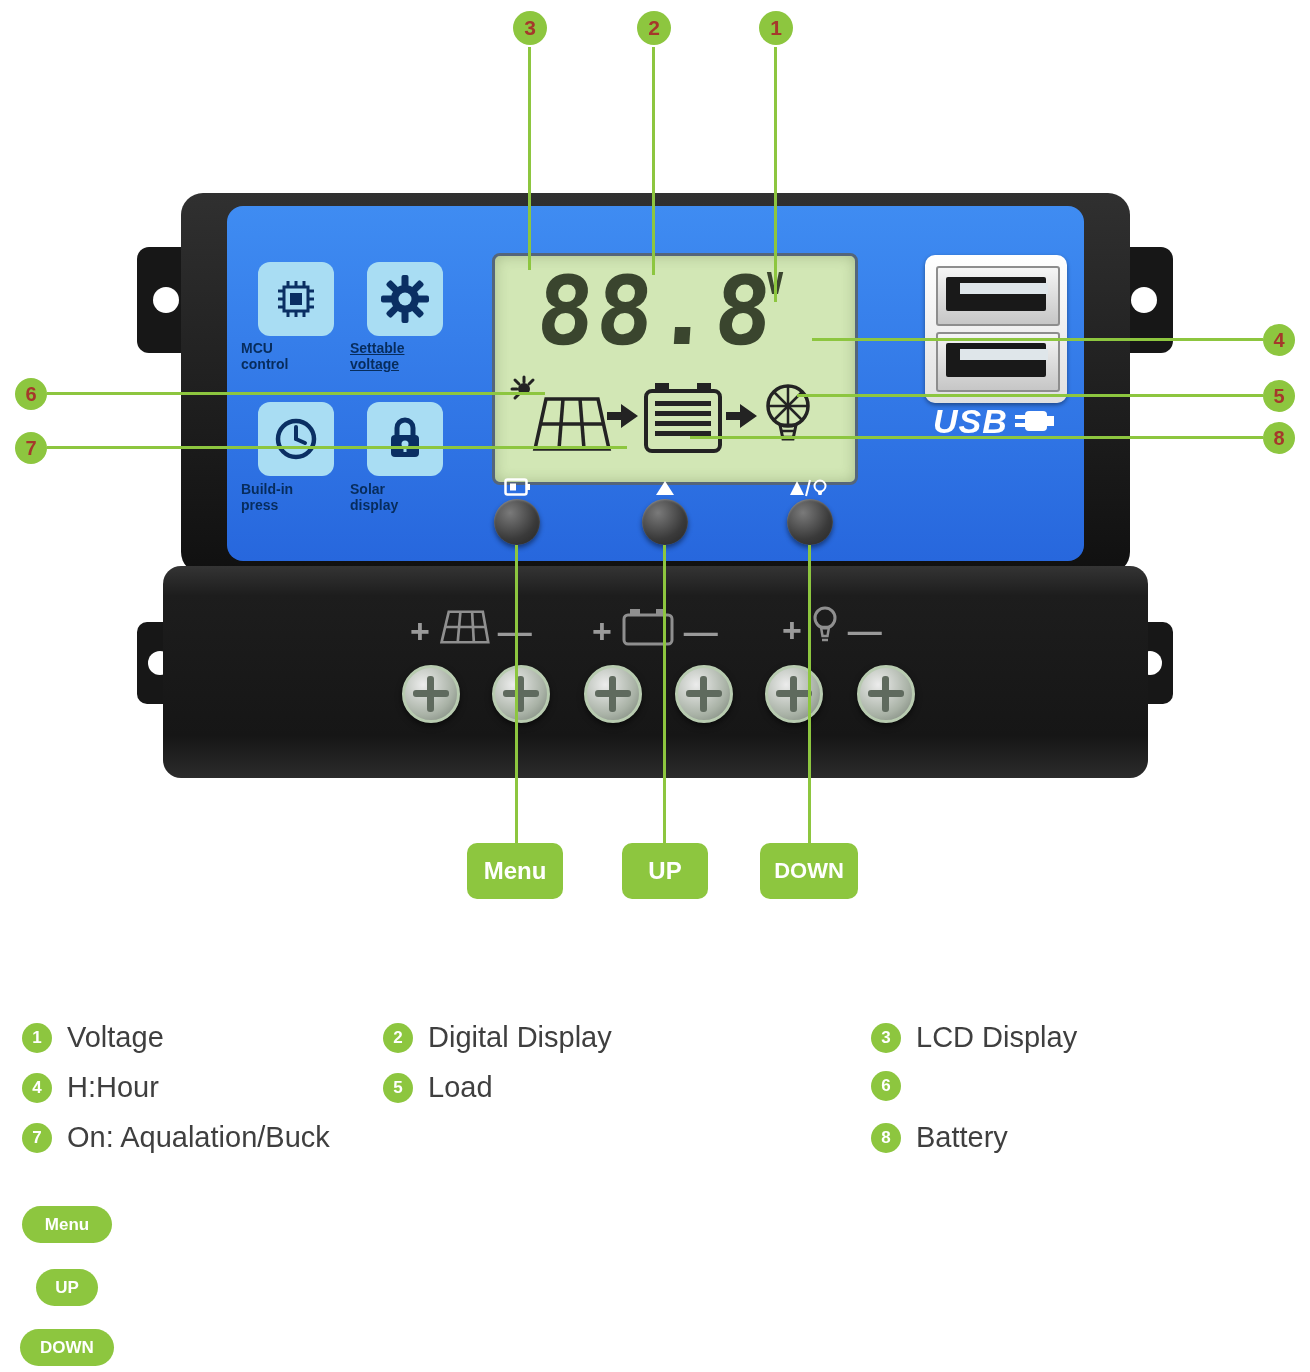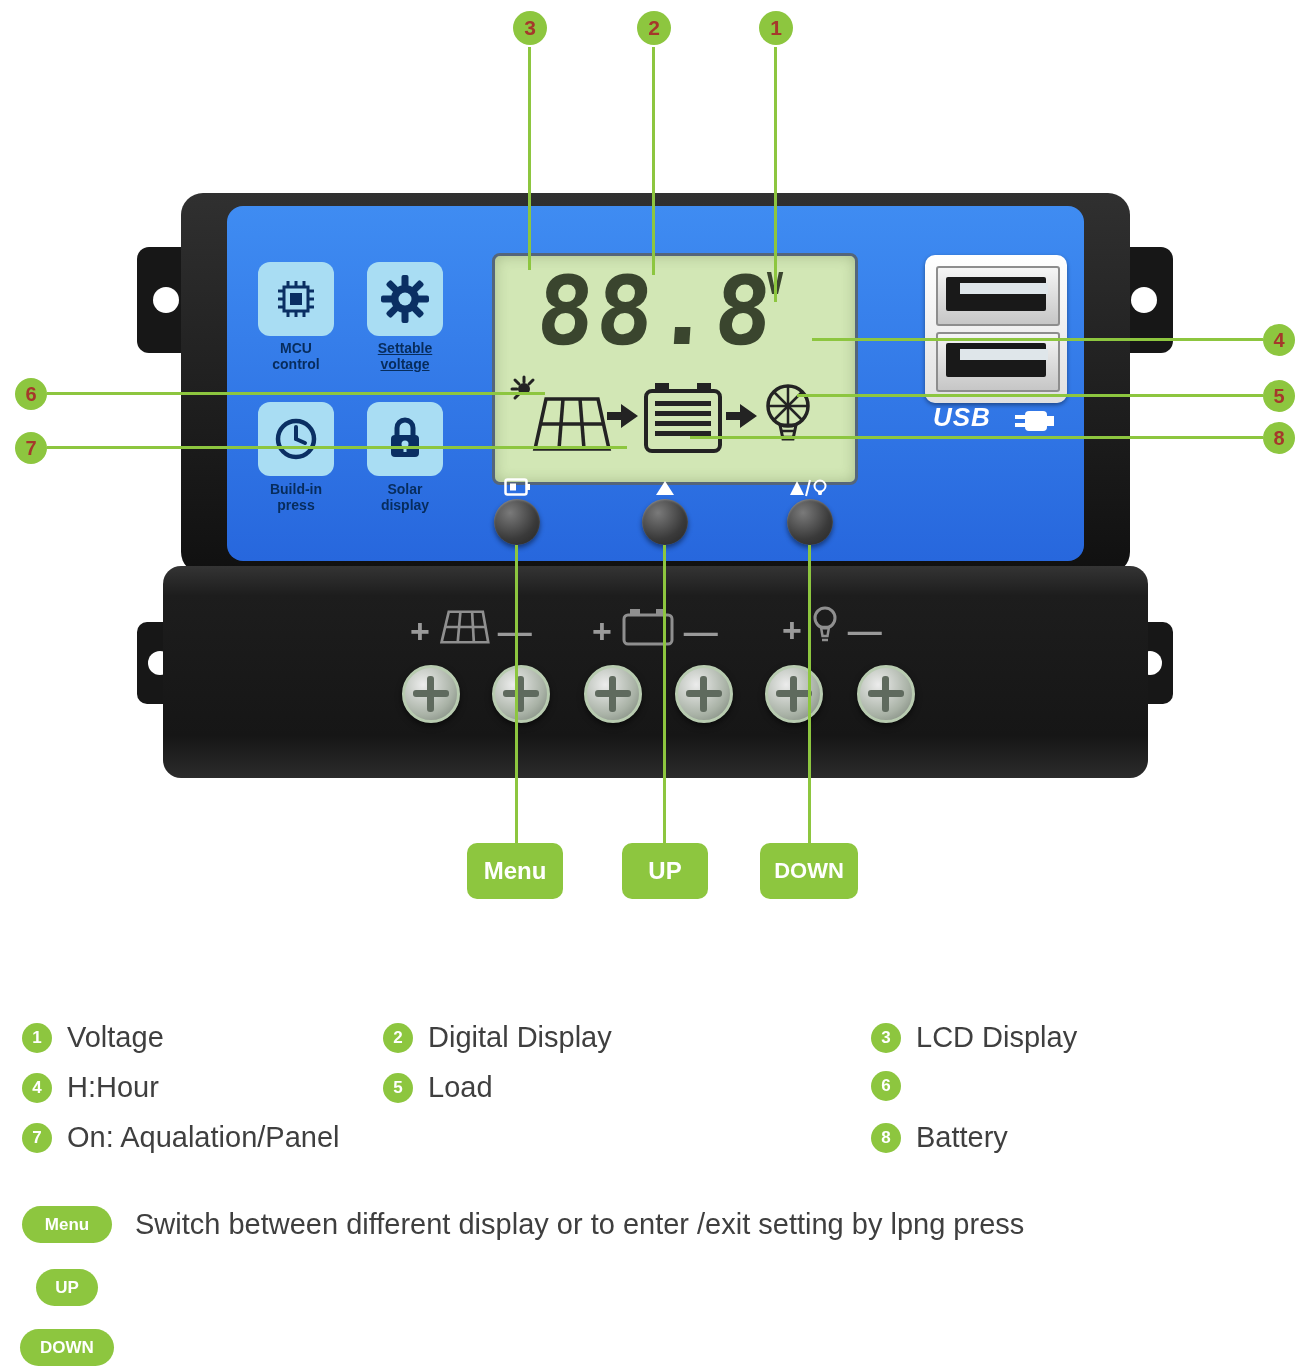--- a/index.html
+++ b/index.html
@@ -13,38 +13,38 @@
 
   
   .ear{position:absolute;background:#171717;border-radius:12px;}
   .hole{position:absolute;background:#ffffff;border-radius:50%;}
   .body-main{position:absolute;left:181px;top:193px;width:949px;height:381px;border-radius:22px;background:linear-gradient(180deg,#303030,#101010);}
   .panel-blue{position:absolute;left:227px;top:206px;width:857px;height:355px;border-radius:16px;background:linear-gradient(180deg,#3f8cf2,#2767dd);}
   .device-title{position:absolute;left:227px;top:213px;width:857px;text-align:center;color:#fff;font-weight:bold;font-size:34px;letter-spacing:3px;text-shadow:0 1px 2px rgba(0,0,0,.35);}
 
   
   .feature-box{position:absolute;width:76px;height:74px;border-radius:12px;background:#a9ddf3;display:flex;align-items:center;justify-content:center;}
-  .feature-label{position:absolute;width:110px;text-align:center;color:#072c5c;font-weight:bold;font-size:14px;line-height:16px;}
+  .feature-label{position:absolute;width:110px;text-align:left;color:#072c5c;font-weight:bold;font-size:14px;line-height:16px;}
 
   
   .lcd{position:absolute;left:492px;top:253px;width:360px;height:226px;border-radius:8px;background:#d2e7b5;border:3px solid #54657a;box-shadow:inset 0 0 14px rgba(60,80,40,.28);}
   .lcd-value{position:absolute;left:537px;top:256px;font-family:"DejaVu Sans Mono",monospace;font-weight:bold;font-size:95px;color:#3a452e;letter-spacing:2px;transform:skewX(-4deg);}
   .lcd-unit{position:absolute;left:766px;top:266px;font-family:"DejaVu Sans Mono",monospace;font-weight:bold;font-size:30px;color:#3a452e;}
   .lcd-icon{position:absolute;}
 
   
   .btn{position:absolute;width:46px;height:46px;border-radius:50%;background:radial-gradient(circle at 35% 30%,#7a7a7a,#3a3a3a 60%,#242424);box-shadow:0 3px 5px rgba(0,0,0,.45), inset 0 1px 2px rgba(255,255,255,.25);}
   .btn-symbol{position:absolute;display:flex;align-items:center;justify-content:center;}
 
   
   .usb-block{position:absolute;left:925px;top:255px;width:142px;height:148px;border-radius:10px;background:linear-gradient(180deg,#ffffff,#e0e0e0);box-shadow:0 2px 4px rgba(0,0,0,.4);}
   .usb-port{position:absolute;left:936px;width:120px;height:56px;background:linear-gradient(180deg,#f5f5f5,#c6c6c6);border:2px solid #8d8d8d;border-radius:3px;}
   .usb-slot{position:absolute;left:8px;top:9px;width:100px;height:34px;background:#191919;border-radius:2px;}
   .usb-tongue{position:absolute;left:14px;top:6px;width:88px;height:11px;background:#dfe6ea;}
-  .usb-logo{position:absolute;left:933px;top:402px;color:#fff;font-weight:bold;font-style:italic;font-size:26px;letter-spacing:1px;}
+  .usb-logo{position:absolute;left:933px;top:402px;color:#fff;font-weight:bold;font-style:italic;font-size:34px;letter-spacing:1px;}
 
   
   .bottom-block{position:absolute;left:163px;top:566px;width:985px;height:212px;border-radius:18px;background:linear-gradient(180deg,#343434 0%,#1d1d1d 14%,#161616 80%,#2b2b2b 100%);}
   .terminal-group{position:absolute;display:flex;align-items:center;color:#9a9a9a;font-weight:bold;font-size:34px;}
   .terminal-group .sign{display:inline-block;}
   .screw{position:absolute;width:52px;height:52px;border-radius:50%;border:3px solid #b8cbb0;background:radial-gradient(circle at 35% 32%,#ececec,#a9b2a6 62%,#737c72);box-shadow:0 3px 6px rgba(0,0,0,.55);}
   .screw .sh{position:absolute;left:8px;top:22px;width:36px;height:7px;background:#5f6a5e;border-radius:3px;}
   .screw .sv{position:absolute;left:22px;top:8px;width:7px;height:36px;background:#5f6a5e;border-radius:3px;}
 
   
@@ -367,27 +367,26 @@
   </div>
   <div class="legend-item" style="left:383px;top:1071px;">
     <span class="legend-num">5</span>
     <span class="legend-label">Load</span>
   </div>
   <div class="legend-item" style="left:871px;top:1071px;">
     <span class="legend-num">6</span>
   </div>
   <div class="legend-item" style="left:22px;top:1121px;">
     <span class="legend-num">7</span>
-    <span class="legend-label">On: Aqualation/Panel</span>
+    <span class="legend-label">On: Aqualation/Buck</span>
   </div>
   <div class="legend-item" style="left:871px;top:1121px;">
     <span class="legend-num">8</span>
     <span class="legend-label">Battery</span>
   </div>
 
   <div class="instr-pill" style="left:22px;top:1206px;width:90px;">Menu</div>
-  <div class="instr-text" style="top:1206px;">Switch between different display or to enter /exit setting by lpng press</div>
 
   <div class="instr-pill" style="left:36px;top:1269px;width:62px;">UP</div>
 
   <div class="instr-pill" style="left:20px;top:1329px;width:94px;">DOWN</div>
 
 </div>
 
 </body></html>

